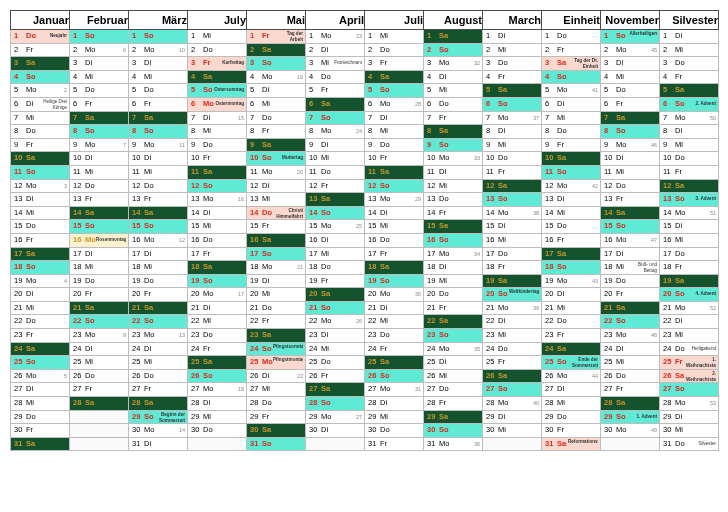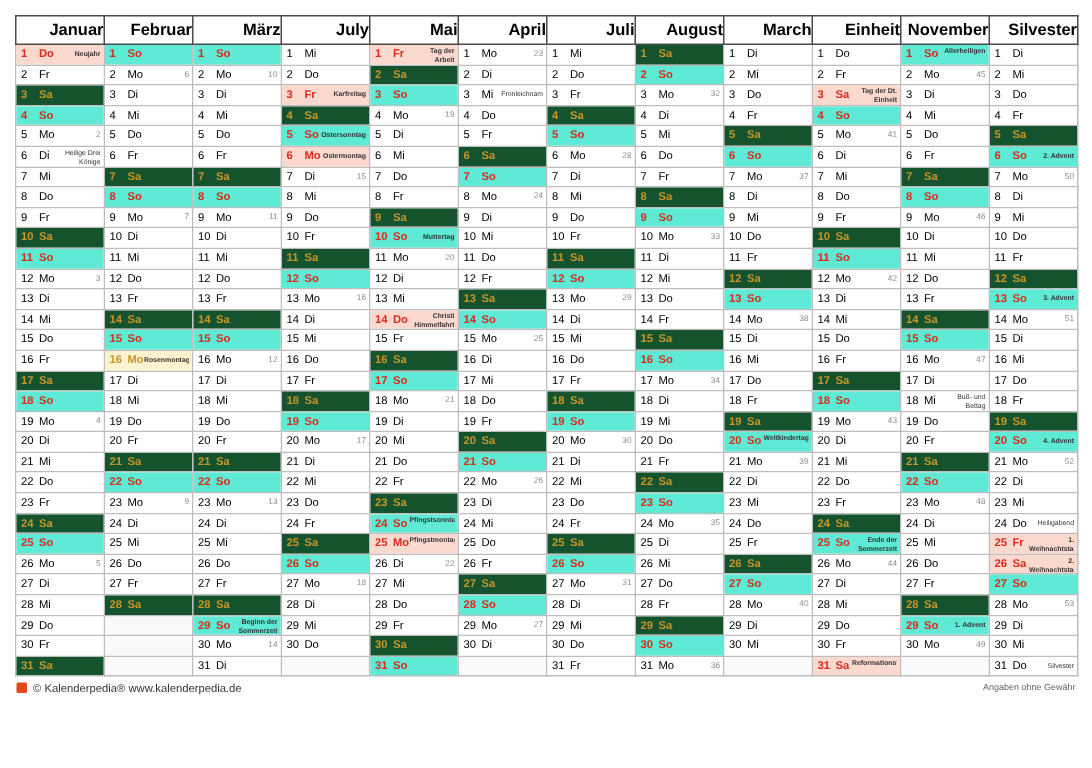--- a/index.html
+++ b/index.html
@@ -1299,21 +1299,14 @@
           <td>
             <div class="cell empty"></div>
           </td>
           <td>
             <div class="cell plain"><span class="d">31</span><span class="wd">Do</span><span class="note">Silvester</span></div>
           </td>
         </tr>
       </tbody>
   </table>
 
-  <div class="footer">
-    <div class="foot-left">
-      <span class="sq"></span>
-      <span>© Kalenderpedia®  www.kalenderpedia.de</span>
-    </div>
-    <div class="foot-right">Angaben ohne Gewähr</div>
-  </div>
 
 </div>
 
 </body></html>

